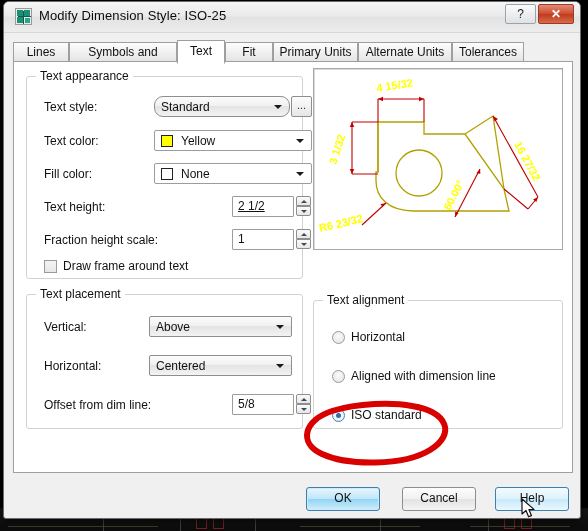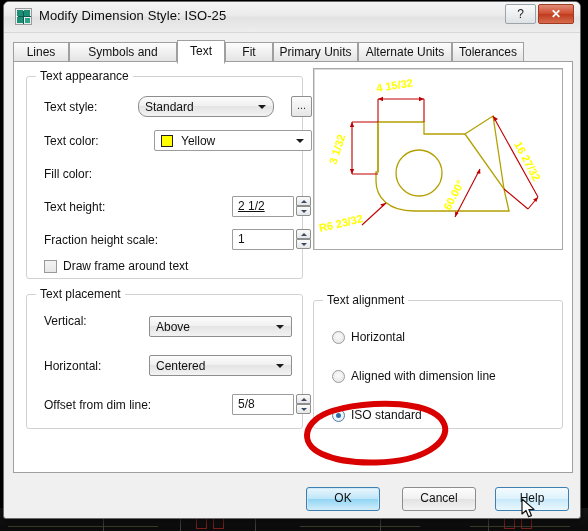--- a/index.html
+++ b/index.html
@@ -227,34 +227,39 @@
     <div class="tab" style="left:345px;width:94px;">Alternate Units</div>
     <div class="tab" style="left:439px;width:72px;">Tolerances</div>
   </div>
 
   <div id="tabpage">
 
     <div class="group" style="left:12px;top:14px;width:277px;height:203px;">
       <span class="legend">Text appearance</span>
 
       <span class="row-label" style="left:17px;top:23px;">Text style:</span>
-      <div class="combo" style="left:111px;top:19px;width:136px;border-radius:9px;">
+      <div class="combo" style="left:127px;top:19px;width:136px;border-radius:9px;">
         <span class="ctext">Standard</span>
         <span class="arrow"></span>
       </div>
       <div class="dots" style="left:264px;top:19px;">...</div>
 
       <span class="row-label" style="left:17px;top:57px;">Text color:</span>
       <div class="combo flat" style="left:127px;top:53px;width:158px;">
         <span class="swatch" style="background:#ffff00;"></span>
         <span class="ctext sw">Yellow</span>
         <span class="arrow"></span>
       </div>
 
       <span class="row-label" style="left:17px;top:90px;">Fill color:</span>
+      <div class="combo flat" style="left:127px;top:86px;width:158px;">
+        <span class="swatch" style="background:#ffffff;"></span>
+        <span class="ctext sw">None</span>
+        <span class="arrow"></span>
+      </div>
 
       <span class="row-label" style="left:17px;top:123px;">Text height:</span>
       <div class="spin" style="left:205px;top:119px;width:80px;">
         <div class="field" style="width:62px;text-decoration:underline;">2 1/2</div>
         <div class="btns" style="left:64px;">
           <span class="sb up">
               <i></i>
             </span>
           <span class="sb dn">
               <i></i>
@@ -277,21 +282,21 @@
 
       <div class="checkbox" style="left:17px;top:182px;">
         <span class="box"></span>
         <span class="lab">Draw frame around text</span>
       </div>
     </div>
 
     <div class="group" style="left:12px;top:232px;width:277px;height:135px;">
       <span class="legend">Text placement</span>
 
-      <span class="row-label" style="left:17px;top:19px;">Vertical:</span>
+      <span class="row-label" style="left:17px;top:25px;">Vertical:</span>
       <div class="combo" style="left:122px;top:21px;width:143px;">
         <span class="ctext">Above</span>
         <span class="arrow"></span>
       </div>
 
       <span class="row-label" style="left:17px;top:64px;">Horizontal:</span>
       <div class="combo" style="left:122px;top:60px;width:143px;">
         <span class="ctext">Centered</span>
         <span class="arrow"></span>
       </div>

